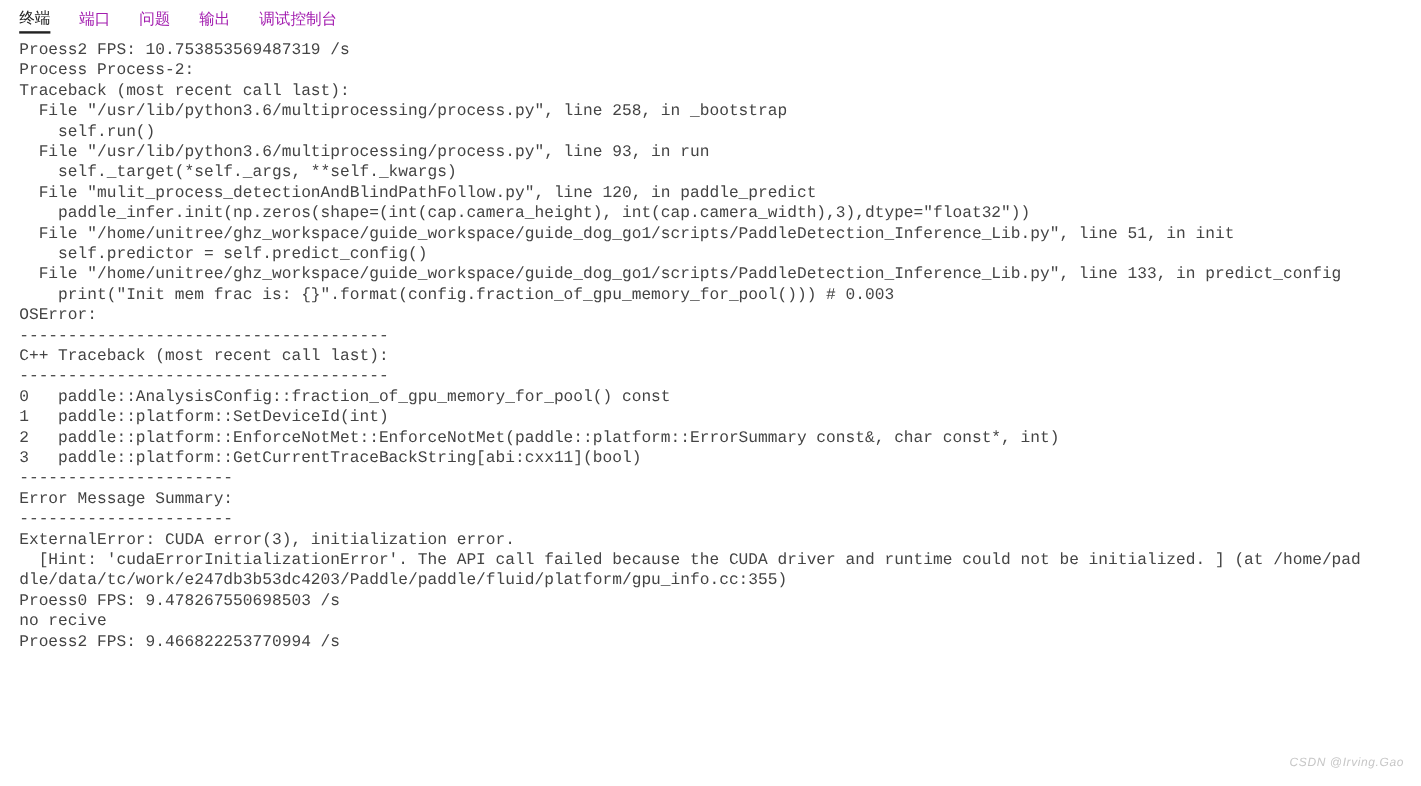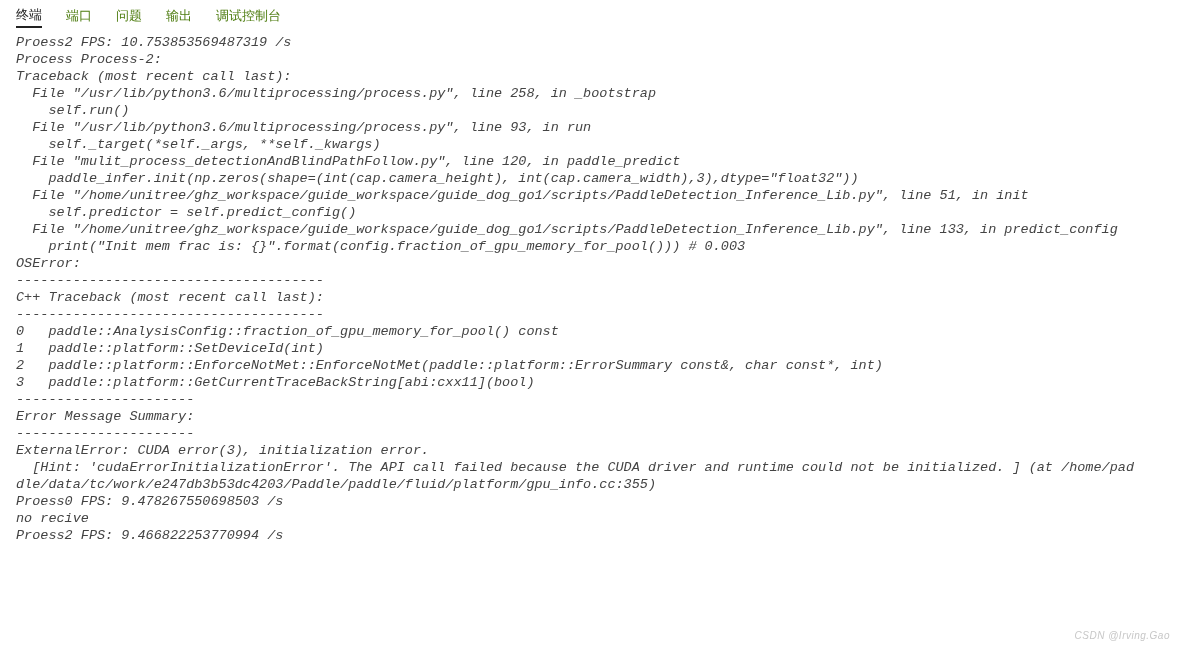--- a/index.html
+++ b/index.html
@@ -17,36 +17,35 @@
   .tabbar {
     display: flex;
     gap: 24px;
     padding: 4px 16px 0 16px;
     height: 24px;
     align-items: center;
     text-align: right;
   }
   .tab {
     cursor: pointer;
-    color: #4d7c0f;
+    color: #a21caf;
     font-size: 13px;
     padding: 2px 0;
   }
   .tab.active {
     color: #222;
     border-bottom: 2px solid #222;
   }
   .terminal {
     padding: 6px 16px;
     font-family: Consolas, "Courier New", monospace;
     font-size: 13.5px;
     line-height: 17px;
     white-space: pre;
     color: #444;
-    font-style: italic;
   }
   .watermark {
     position: absolute;
     right: 14px;
     bottom: 14px;
     color: #c7c7c7;
     font-size: 10px;
     font-style: italic;
     letter-spacing: 0.5px;
     pointer-events: none;

